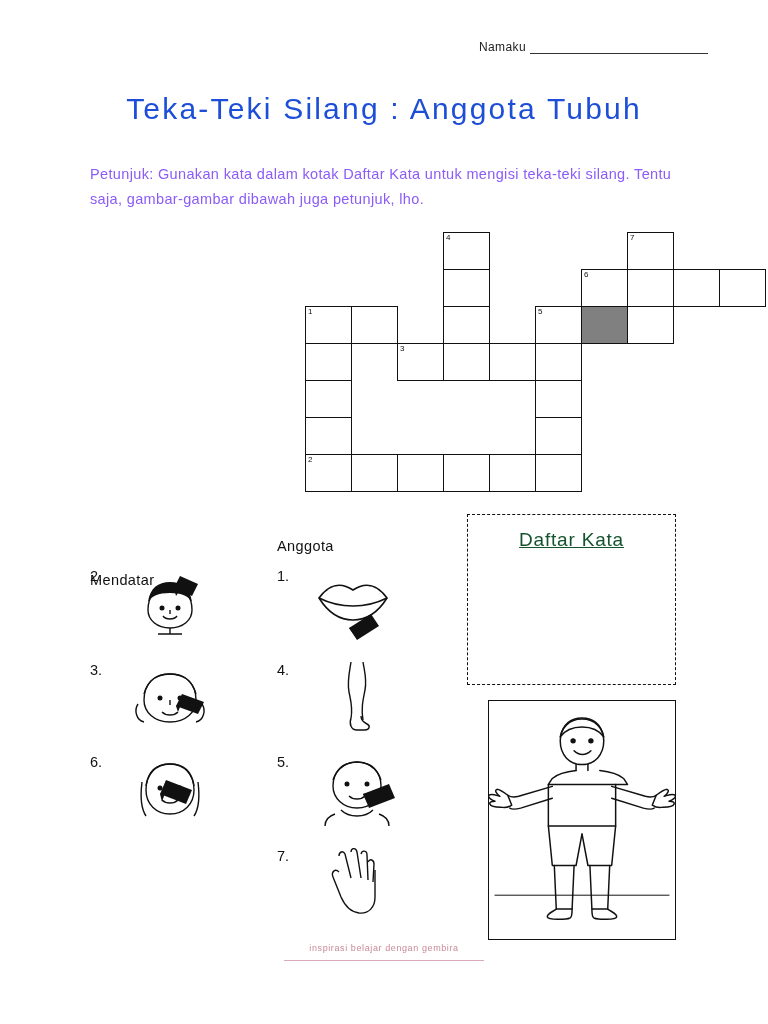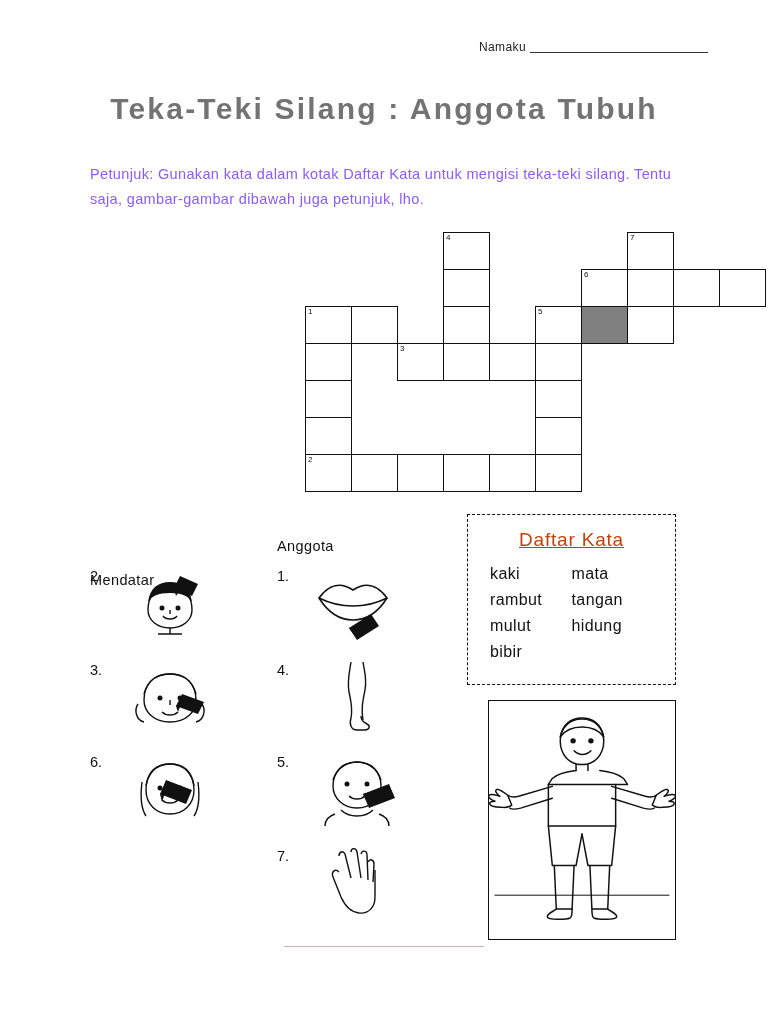--- a/index.html
+++ b/index.html
@@ -18,39 +18,40 @@
 
   
   .name-line {
     position: absolute;
     top: 40px;
     right: 60px;
     font-size: 12px;
     letter-spacing: 0.4px;
     color: #222;
     display: flex;
+    align-items: flex-end;
     gap: 4px;
   }
   .name-rule {
     display: inline-block;
     width: 178px;
     border-bottom: 1px solid #333;
     height: 12px;
   }
 
   .title {
     position: absolute;
     top: 92px;
     left: 0;
     width: 768px;
     text-align: center;
     font-size: 30px;
     letter-spacing: 2.2px;
-    color: #737373;
-    font-weight: 700;
+    color: #1d4ed8;
+    font-weight: 400;
   }
 
   .instructions {
     position: absolute;
     top: 162px;
     left: 90px;
     width: 586px;
     font-size: 14.5px;
     line-height: 1.72;
     letter-spacing: 0.35px;
@@ -122,21 +123,21 @@
     border: 1px dashed #111;
     box-sizing: border-box;
     background: #fff;
   }
   #wordbank .wb-title {
     text-align: center;
     font-size: 19px;
     letter-spacing: 0.8px;
     margin-top: 14px;
     text-decoration: underline;
-    color: #c2410c;
+    color: #14532d;
   }
   #wordbank .wb-grid {
     margin-top: 14px;
     padding: 0 22px;
     display: grid;
     grid-template-columns: 1fr 1fr;
     row-gap: 8px;
     font-size: 16px;
     letter-spacing: 0.4px;
     color: #111;
@@ -354,30 +355,20 @@
         <path d="M56 8c1-4 6-4 6 1l1 25"></path>
         <path d="M63 16c2-4 6-2 6 2l-1 18"></path>
         <path d="M34 26c-4-4-8 0-6 5l8 20c4 9 10 15 18 16 10 1 16-6 16-16V24"></path>
       </g>
     </svg>
   </span>
 </div>
 
 <div id="wordbank">
   <div class="wb-title">Daftar Kata</div>
-  <div class="wb-grid">
-    <span>kaki</span>
-    <span>mata</span>
-    <span>rambut</span>
-    <span>tangan</span>
-    <span>mulut</span>
-    <span>hidung</span>
-    <span>bibir</span>
-    <span></span>
-  </div>
 </div>
 
 <div id="body-figure">
   <svg viewBox="0 0 188 240" width="186" height="238">
     <g fill="none" stroke="#111" stroke-width="1.5" stroke-linecap="round" stroke-linejoin="round">
 
       <path d="M72 40c0-13 9-22 22-22s22 9 22 22c0 14-9 24-22 24S72 54 72 40z"></path>
 
       <path d="M72 36c3-13 11-19 22-19s19 6 22 19c-5-7-12-10-22-10s-17 3-22 10z"></path>
 
@@ -404,14 +395,15 @@
 
       <path d="M68 210c-4 3-10 5-9 8 1 3 18 3 23 1 2-1 2-6 2-9z"></path>
       <path d="M120 210c4 3 10 5 9 8-1 3-18 3-23 1-2-1-2-6-2-9z"></path>
 
       <path d="M6 196h176" stroke-width="1"></path>
     </g>
   </svg>
 </div>
 
 <div class="footer">
+  <div>inspirasi belajar dengan gembira</div>
   <div class="rule"></div>
 </div>
 
 </body></html>

